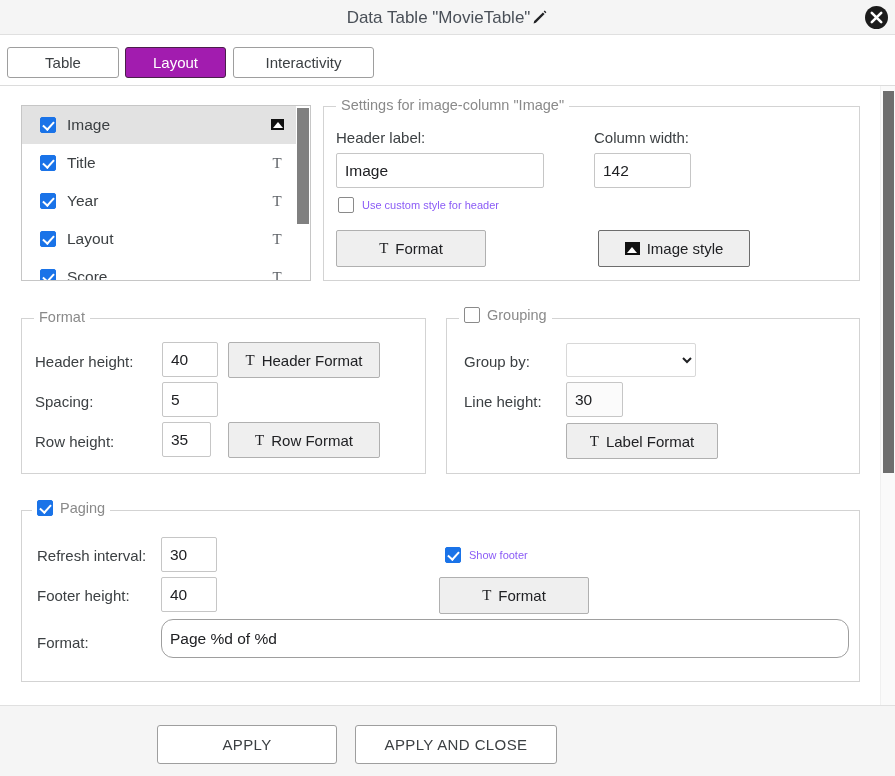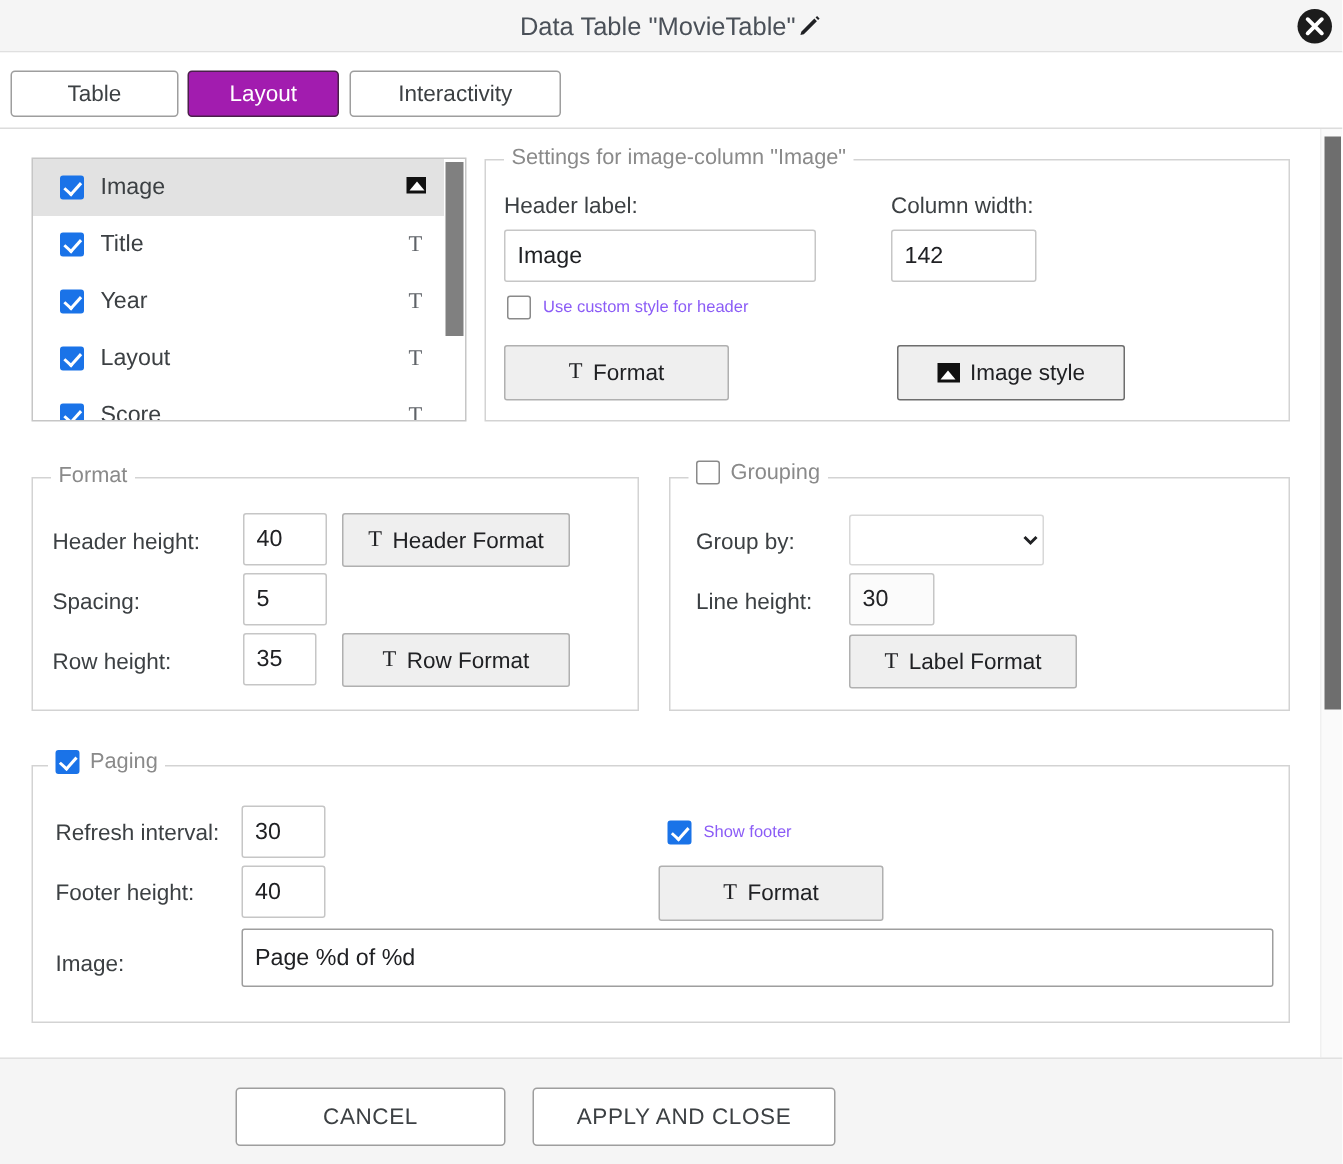--- a/index.html
+++ b/index.html
@@ -456,28 +456,28 @@
       <label class="inline-check" style="left:423px; top:36px;justify-content:flex-end;">
         <span class="cb on"></span>
         <span>Show footer</span>
       </label>
 
       <button class="gbtn" id="btn-paging-format" style="left:417px; top:66px; width:150px; height:37px;">
         <span class="ticon">T</span>
         <span>Format</span>
       </button>
 
-      <div class="lbl" style="left:15px; top:123px;">Image:</div>
-      <input class="txt" id="inp-paging-format" style="left: 139px; top: 108px; width: 688px; height: 39px; border-color: rgb(158, 158, 158);" value="Page %d of %d">
+      <div class="lbl" style="left:15px; top:123px;">Format:</div>
+      <input class="txt" id="inp-paging-format" style="left: 139px; top: 108px; width: 688px; height: 39px; border-color: rgb(158, 158, 158); border-radius: 12px;" value="Page %d of %d">
     </div>
 
   </div>
 
   <div class="page-scroll-track">
     <div class="page-scroll-thumb"></div>
   </div>
 
   <div class="footer">
-    <button class="fbtn" id="btn-apply">CANCEL</button>
+    <button class="fbtn" id="btn-apply">APPLY</button>
     <button class="fbtn" id="btn-apply-close">APPLY AND CLOSE</button>
   </div>
 
 </div>
 
 </body></html>

